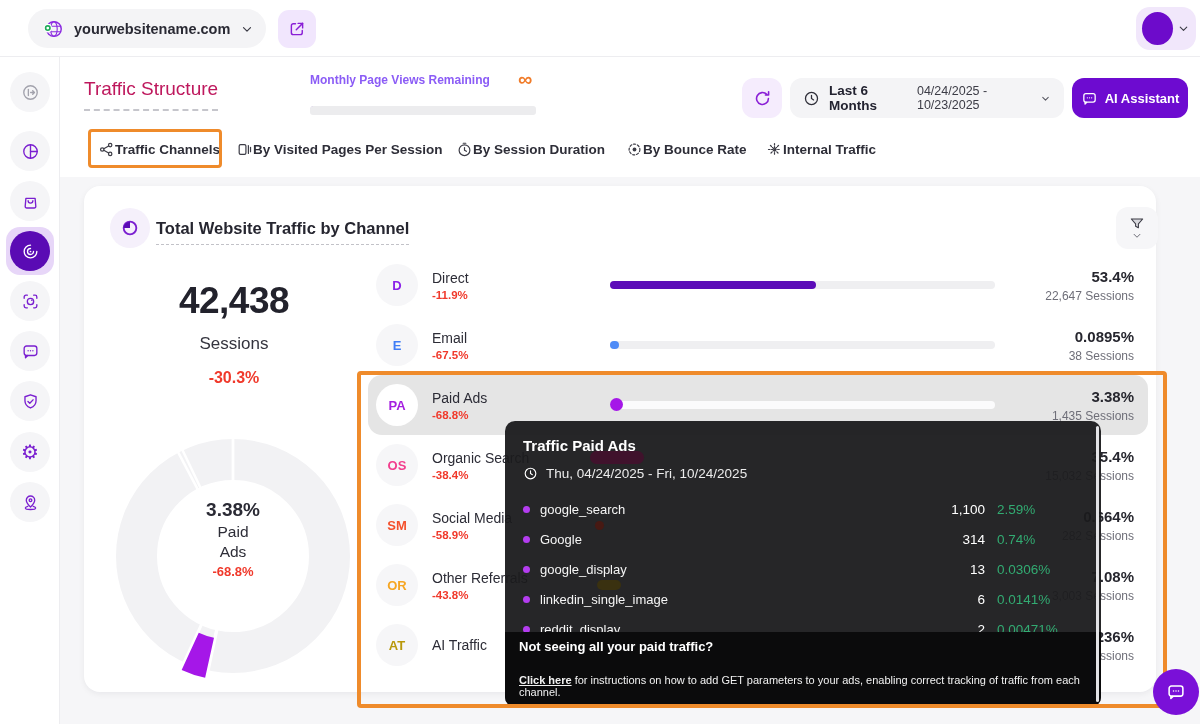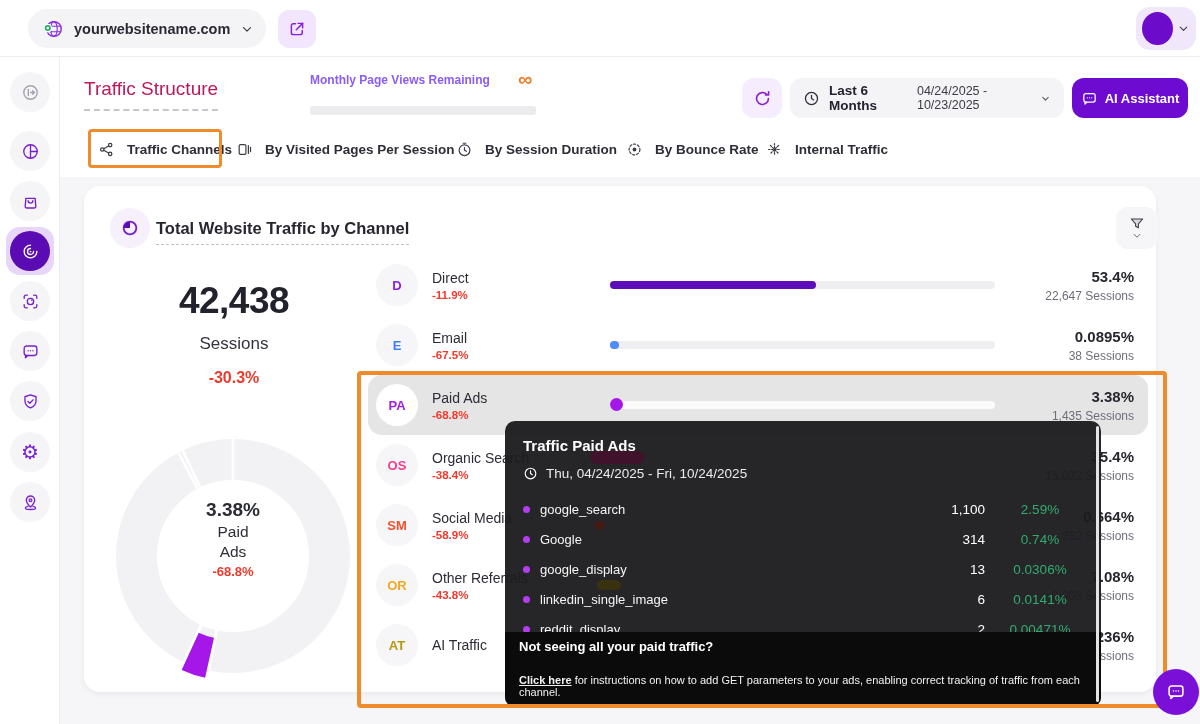--- a/index.html
+++ b/index.html
@@ -30,21 +30,21 @@
   .quota-link{font-size:11px;font-weight:700;color:#7b1ed6;margin-top:17px;cursor:pointer}
   .quota-bar{position:absolute;left:310px;top:106px;width:226px;height:9px;background:#ececee;border-radius:3px;z-index:2}
   .quota-inf{position:absolute;left:518px;top:68px;font-size:20px;font-weight:700;color:#f07c2a;z-index:2}
   .refresh-btn{position:absolute;left:742px;top:78px;width:40px;height:40px;border-radius:12px;background:#f5ecfd;display:flex;align-items:center;justify-content:center;color:#8a1fd6;cursor:pointer;z-index:2}
   .date-pill{position:absolute;left:790px;top:78px;width:274px;height:40px;border-radius:12px;background:#f4f4f6;display:flex;align-items:center;padding:0 13px;gap:9px;cursor:pointer;z-index:2}
   .date-preset{font-size:13.5px;font-weight:700;color:#222230}
   .date-range{font-size:12.5px;color:#3c3c46;margin-left:3px}
   .ai-btn{position:absolute;left:1072px;top:78px;width:116px;height:40px;border-radius:12px;background:#6d0bd0;color:#fff;display:flex;align-items:center;justify-content:center;gap:7px;font-size:13px;font-weight:700;cursor:pointer;z-index:2}
 
   
-  .tab{position:absolute;top:132px;height:34px;display:flex;align-items:center;gap:12px;cursor:pointer;z-index:2}
+  .tab{position:absolute;top:132px;height:34px;display:flex;align-items:center;gap:0;cursor:pointer;z-index:2}
   .tab-ic{display:flex;align-items:center;color:#3c3c46}
   .tab-label{font-size:13.5px;font-weight:600;color:#2e2e38;white-space:nowrap}
 
   
   .card{position:absolute;left:84px;top:186px;width:1072px;height:506px;background:#fff;border-radius:16px;box-shadow:0 2px 6px rgba(20,20,40,.06);z-index:1}
   .card-ic{position:absolute;left:26px;top:22px;width:40px;height:40px;border-radius:50%;background:#f5f0fb;display:flex;align-items:center;justify-content:center}
   .card-title{position:absolute;left:72px;top:33px;font-size:16.5px;font-weight:600;color:#262630;padding-bottom:6px;border-bottom:1px dashed #c2c2c8}
   .filter-btn{position:absolute;left:1032px;top:21px;width:42px;height:42px;border-radius:12px;background:#f6f6f8;display:flex;flex-direction:column;align-items:center;justify-content:center;gap:1px;cursor:pointer;color:#3a3a44}
 
   .summary{position:absolute;left:20px;top:94px;width:260px;text-align:center}
@@ -79,21 +79,21 @@
   
   .tooltip{position:absolute;left:505px;top:421px;width:596px;height:286px;border-radius:10px;background:rgba(26,26,28,.95);z-index:10;overflow:hidden;color:#fff}
   .tt-body{position:relative;padding:16px 18px 0;z-index:1}
   .tt-title{font-size:15px;font-weight:600;color:#fff}
   .tt-date{display:flex;align-items:center;gap:8px;margin-top:12px;font-size:13.5px;color:#ececec}
   .tt-rows{margin-top:13px}
   .tt-row{height:30px;display:flex;align-items:center}
   .tt-bullet{width:7px;height:7px;border-radius:50%;background:#b43df0;margin-right:10px;flex:none}
   .tt-name{font-size:13px;color:#f5f5f5;flex:1}
   .tt-value{width:150px;text-align:right;font-size:13.5px;color:#fff}
-  .tt-pct{width:86px;margin-left:12px;text-align:center;font-size:13.5px;color:#32ab72}
+  .tt-pct{width:86px;margin-left:12px;text-align:left;font-size:13.5px;color:#32ab72}
   .tt-footer{position:absolute;left:0;right:0;bottom:0;background:#0b0b0c;padding:7px 14px 9px;z-index:2}
   .tt-f-title{font-size:13px;font-weight:700;color:#fff}
   .tt-f-text{font-size:11px;color:#f2f2f2;margin-top:20px}
   .tt-f-link{font-weight:700;text-decoration:underline;cursor:pointer}
   .tt-scrollbar{position:absolute;right:2px;top:5px;bottom:5px;width:3px;background:#e3e3e6;border-radius:2px;z-index:3}
   .tt-ghost{position:absolute;z-index:0}
 
   
   .anno{position:absolute;border:3px solid #ef8b2b;border-radius:4px;z-index:20;pointer-events:none}
   .anno-tabs{left:88px;top:129px;width:134px;height:39px}

